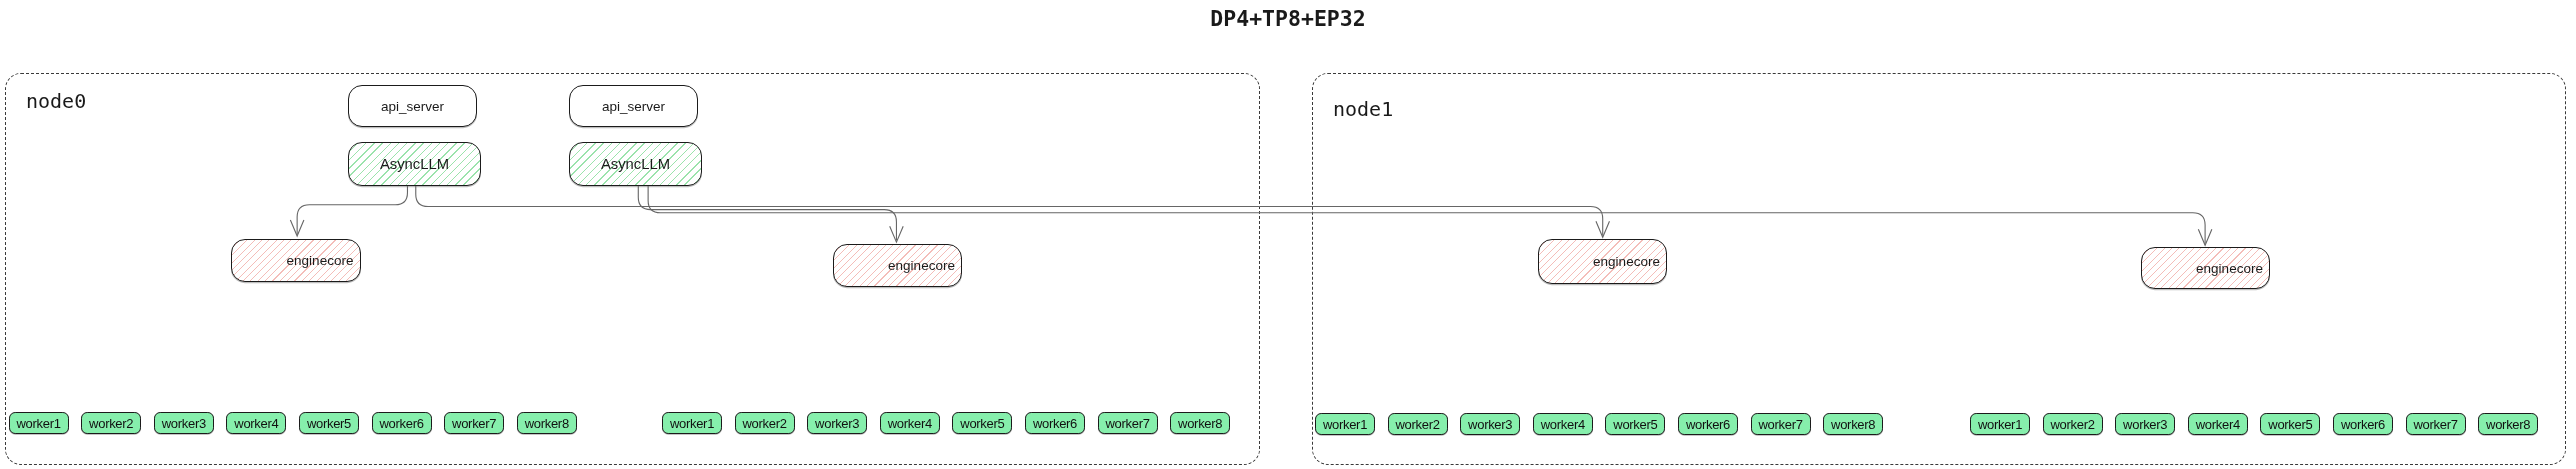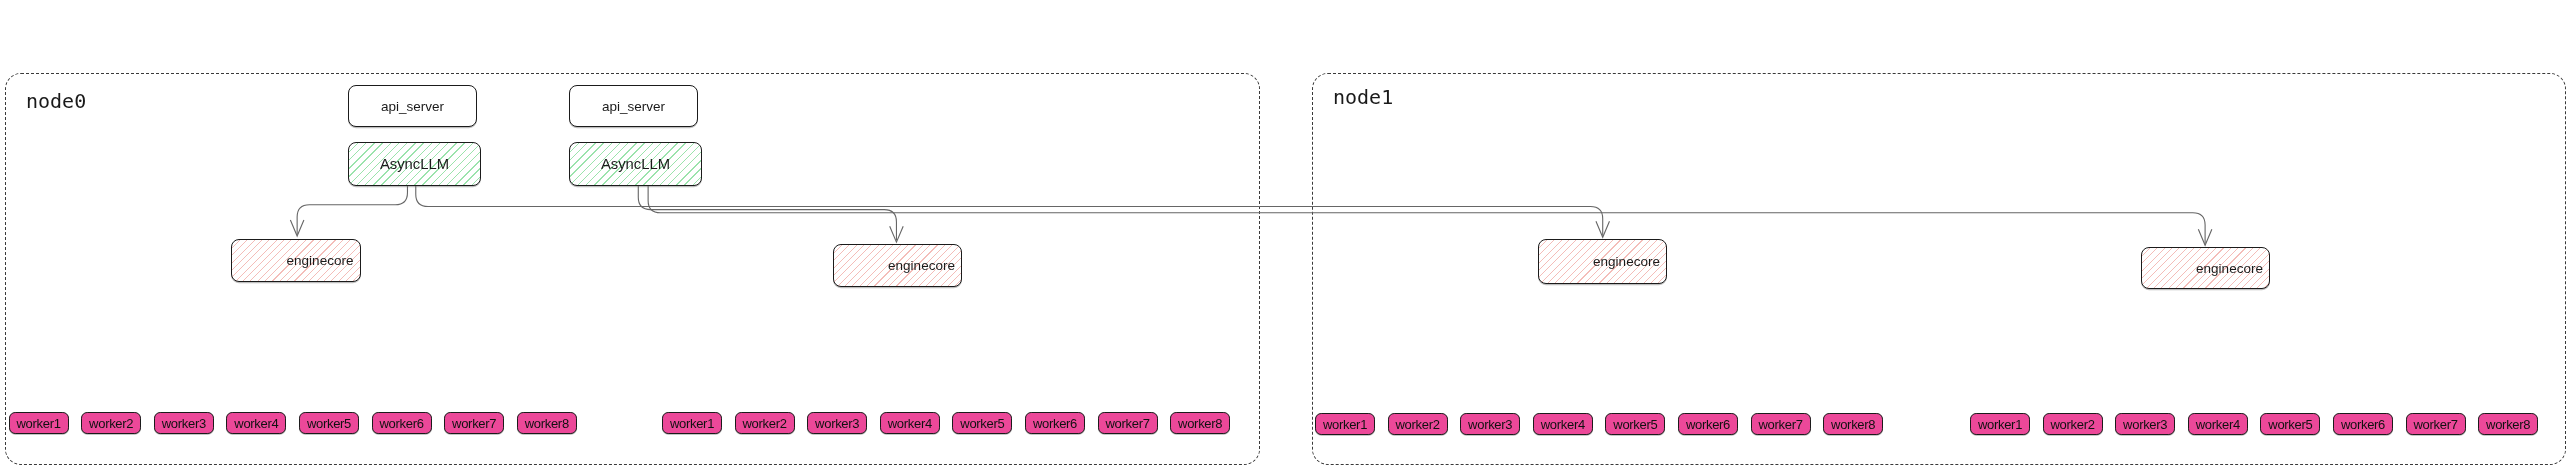--- a/index.html
+++ b/index.html
@@ -10,48 +10,49 @@
   .title{position:absolute;left:0;right:0;top:6.2px;text-align:center;
          font-family:"DejaVu Sans Mono",monospace;font-size:21.5px;font-weight:600;
          color:#1a1a1a;letter-spacing:0px;}
 
   .node-container{position:absolute;border:1.5px dashed #3a3a3a;border-radius:16px;background:transparent;}
   .node-label{position:absolute;font-family:"DejaVu Sans Mono",monospace;font-size:20px;font-weight:500;color:#1a1a1a;}
 
   .box{position:absolute;display:flex;align-items:center;justify-content:center;
        border:1.8px solid #1b1b1b;background:#ffffff;color:#1a1a1a;
        box-shadow:0 1.2px 0 rgba(110,110,110,.45);}
-  .big{border-radius:8px;font-size:13.5px;}
+  .big{border-radius:14px;font-size:13.5px;}
   .api{background:#ffffff;}
   .llm{font-size:14.8px;
        background-image:repeating-linear-gradient(135deg,#9be3ac 0 1px,transparent 1px 5.8px);
        background-color:#ffffff;margin-top:15px;}
   .ec{font-size:13.5px;
       background-image:repeating-linear-gradient(135deg,#f4bdb9 0 0.8px,transparent 0.8px 5.2px);
       background-color:#ffffff;padding-left:48px;}
 
   .worker-group{position:absolute;display:flex;gap:12.6px;}
   .worker{flex:none;width:60px;height:22px;display:flex;align-items:center;justify-content:center;
-          border:1.5px solid #1b1b1b;border-radius:6.2px;background:#ec4899;
+          border:1.5px solid #1b1b1b;border-radius:6.2px;background:#86efac;
           font-size:13px;letter-spacing:-0.3px;color:#111;
           box-shadow:0 0.9px 0 rgba(110,110,110,.4);}
 
   .edges{position:absolute;left:0;top:0;width:2576px;height:469px;pointer-events:none;}
   .edges path, .edges polyline{fill:none;stroke:#666;stroke-width:1.8;}
 </style>
 </head>
 <body>
 
 <div class="canvas">
 
+  <div class="title">DP4+TP8+EP32</div>
 
   <div class="node-container" style="left:4.9px;top:73px;width:1255px;height:392px;"></div>
   <div class="node-container" style="left:1312px;top:73px;width:1254px;height:392px;"></div>
   <div class="node-label" style="left:26px;top:89px;">node0</div>
-  <div class="node-label" style="left:1333px;top:85px;">node1</div>
+  <div class="node-label" style="left:1333px;top:97px;">node1</div>
 
   <svg class="edges" viewBox="0 0 4188 763">
 
     <path d="M661.5,277 V313 Q661.5,333 641.5,333 H502 Q482,333 482,353 V381"></path>
     <polyline points="471,358 482,384 493,358"></polyline>
 
     <path d="M675,277 V316 Q675,336 695,336 H2586 Q2606,336 2606,356 V383"></path>
     <polyline points="2595,360 2606,386 2617,360"></polyline>
 
     <path d="M1037,277 V321 Q1037,341 1057,341 H1437 Q1457,341 1457,361 V391"></path>

